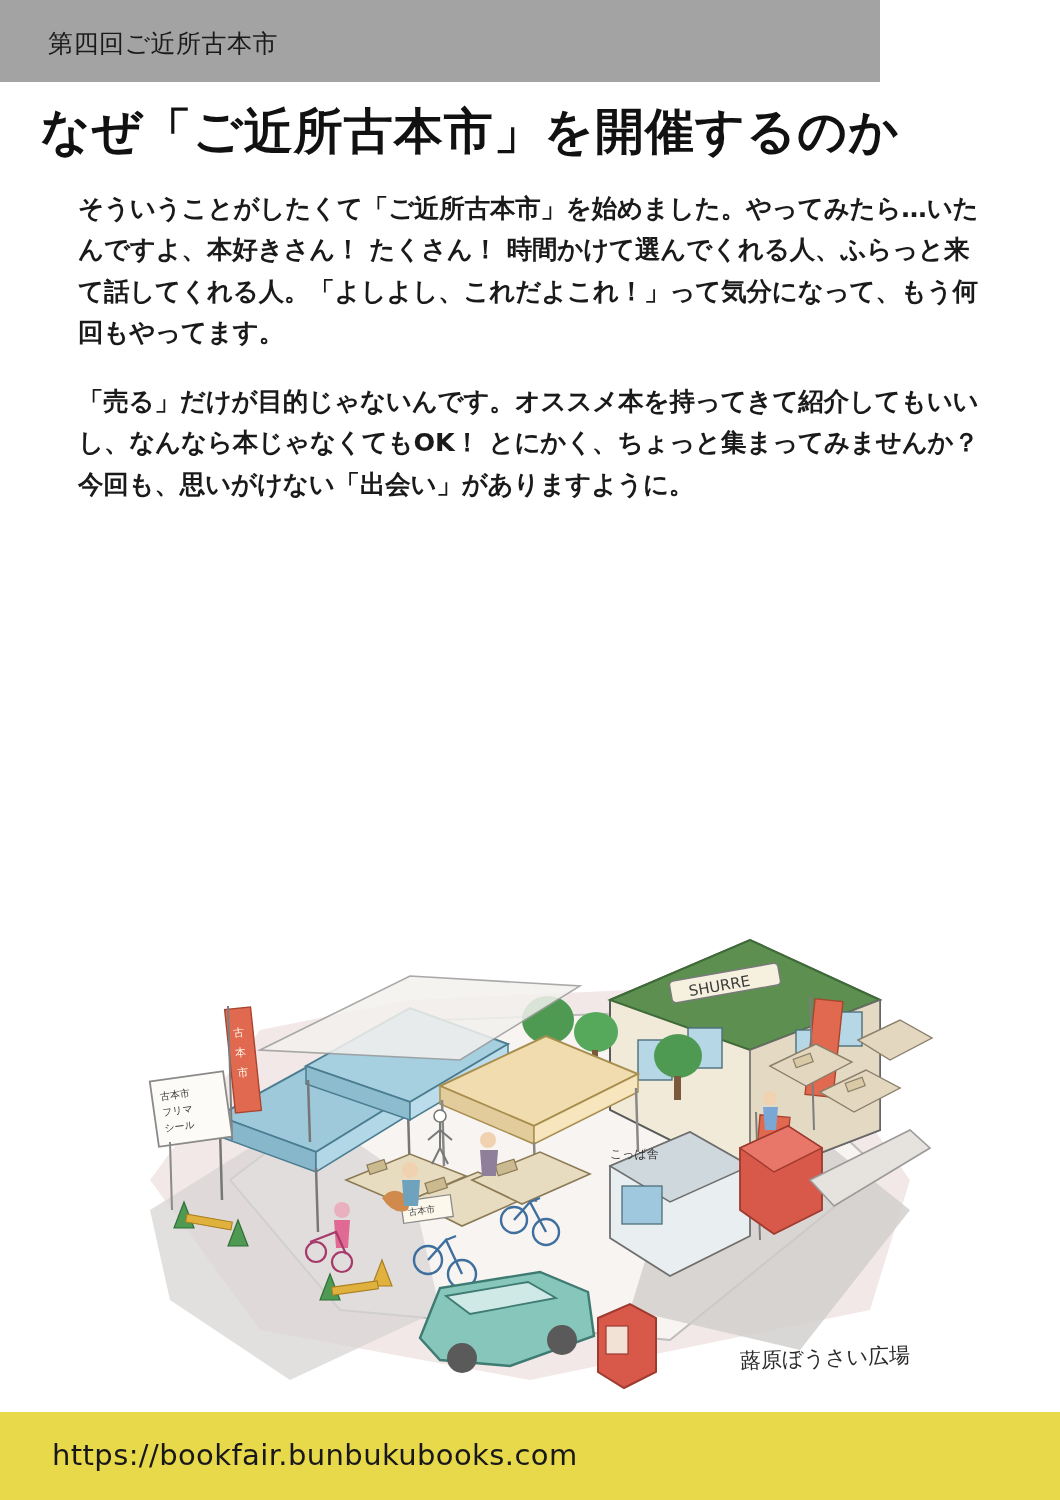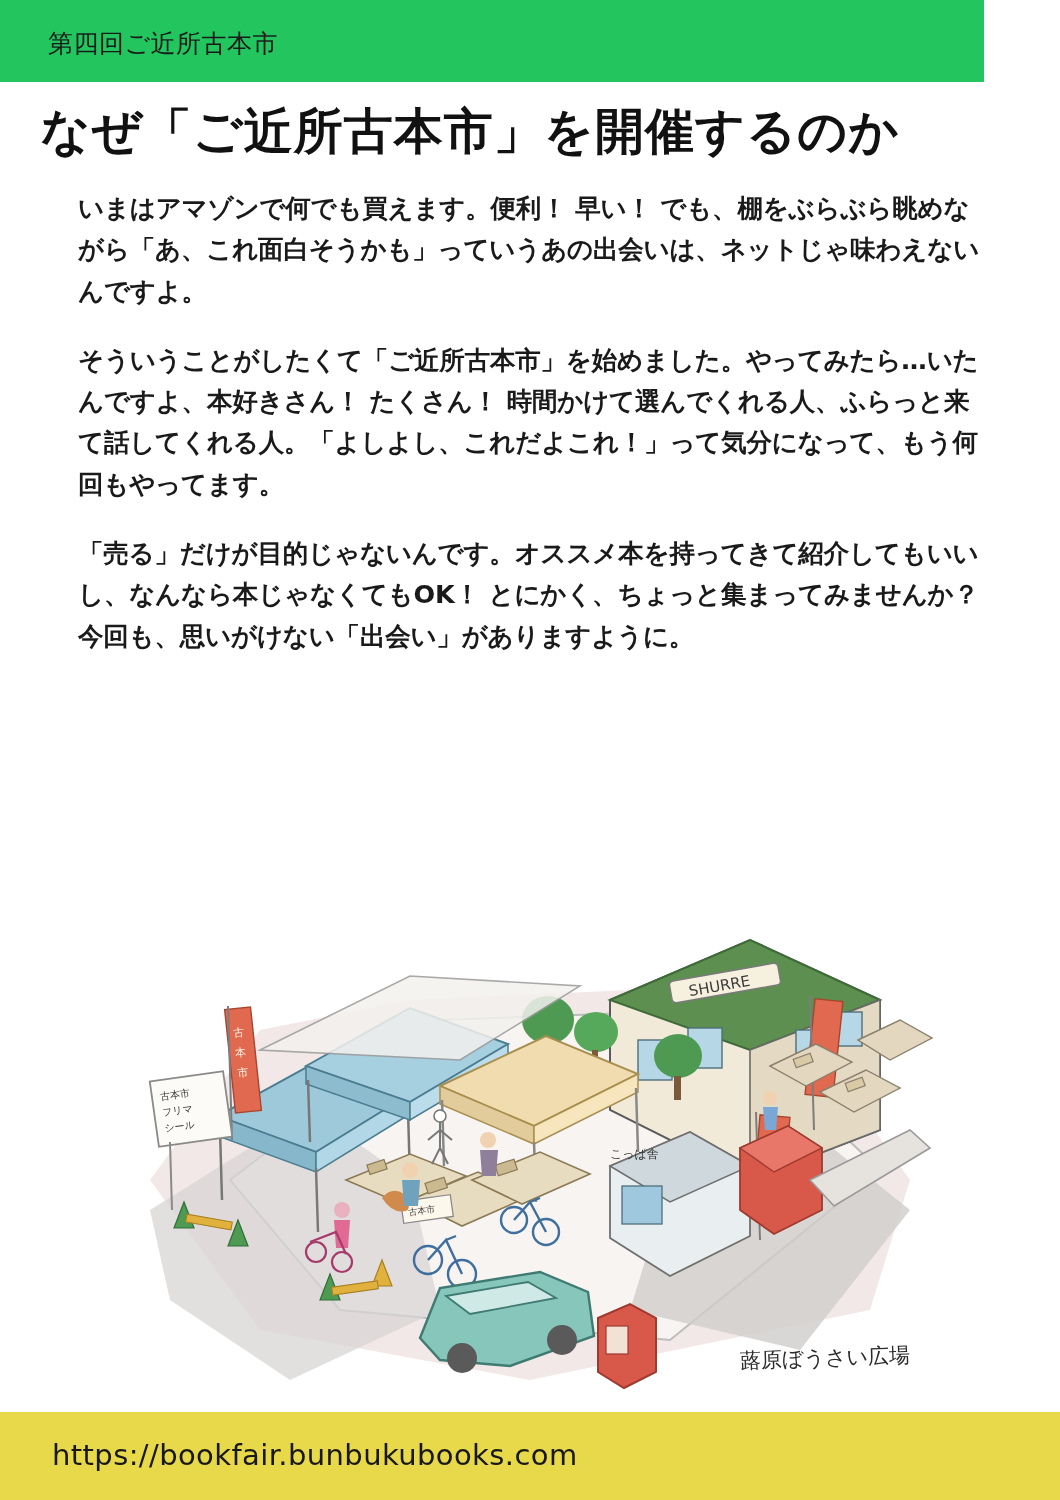--- a/index.html
+++ b/index.html
@@ -18,23 +18,23 @@
     position: relative;
     width: 1060px;
     height: 1500px;
     box-sizing: border-box;
   }
   
   .header-band {
     position: absolute;
     top: 0;
     left: 0;
-    width: 984px;
+    width: 880px;
     height: 82px;
-    background: #22c55e;
+    background: #a3a3a3;
     box-sizing: border-box;
   }
   .header-title {
     position: absolute;
     left: 48px;
     top: 27px;
     font-size: 25px;
     color: #1a1a1a;
     letter-spacing: 0.5px;
     font-weight: 400;
@@ -118,21 +118,20 @@
 
 <div class="page">
 
   <div class="header-band">
     <div class="header-title">第四回ご近所古本市</div>
   </div>
 
   <div class="main-heading">なぜ「ご近所古本市」を開催するのか</div>
 
   <div class="body-copy">
-    <p>いまはアマゾンで何でも買えます。便利！ 早い！ でも、棚をぶらぶら眺めながら「あ、これ面白そうかも」っていうあの出会いは、ネットじゃ味わえないんですよ。</p>
     <p>そういうことがしたくて「ご近所古本市」を始めました。やってみたら…いたんですよ、本好きさん！ たくさん！ 時間かけて選んでくれる人、ふらっと来て話してくれる人。「よしよし、これだよこれ！」って気分になって、もう何回もやってます。</p>
     <p class="tight">「売る」だけが目的じゃないんです。オススメ本を持ってきて紹介してもいいし、なんなら本じゃなくてもOK！ とにかく、ちょっと集まってみませんか？</p>
     <p>今回も、思いがけない「出会い」がありますように。</p>
   </div>
 
   <div class="illustration-wrap">
     <svg width="860" height="520" viewBox="0 0 860 520" xmlns="http://www.w3.org/2000/svg">
       <defs>
         <clipPath id="clipAll">
             <rect x="0" y="0" width="860" height="520"></rect>

